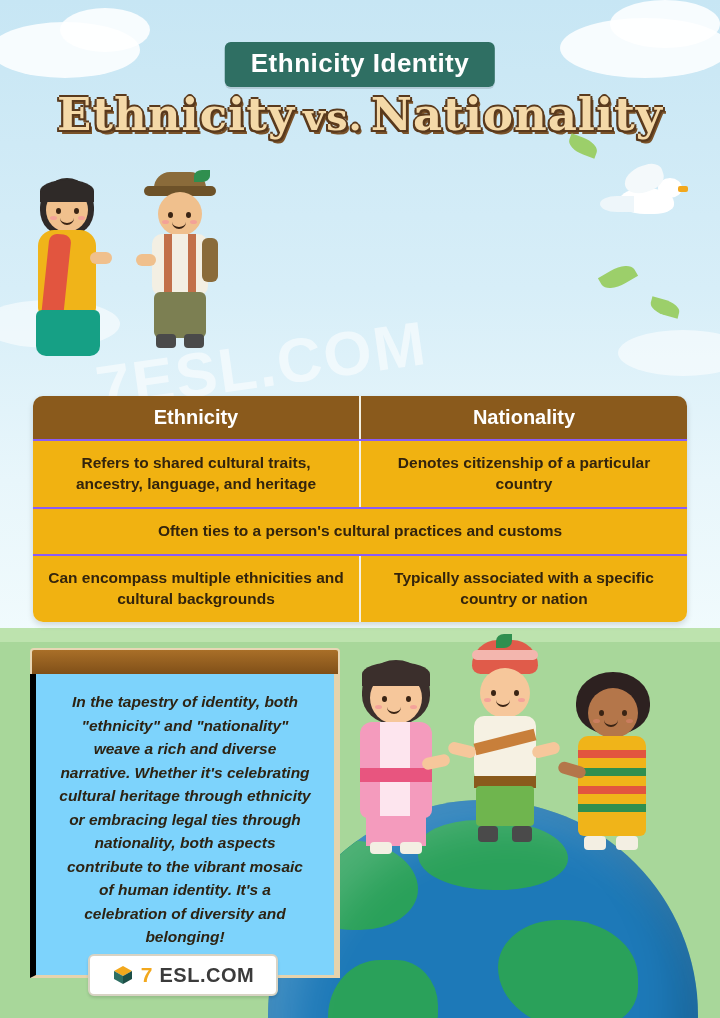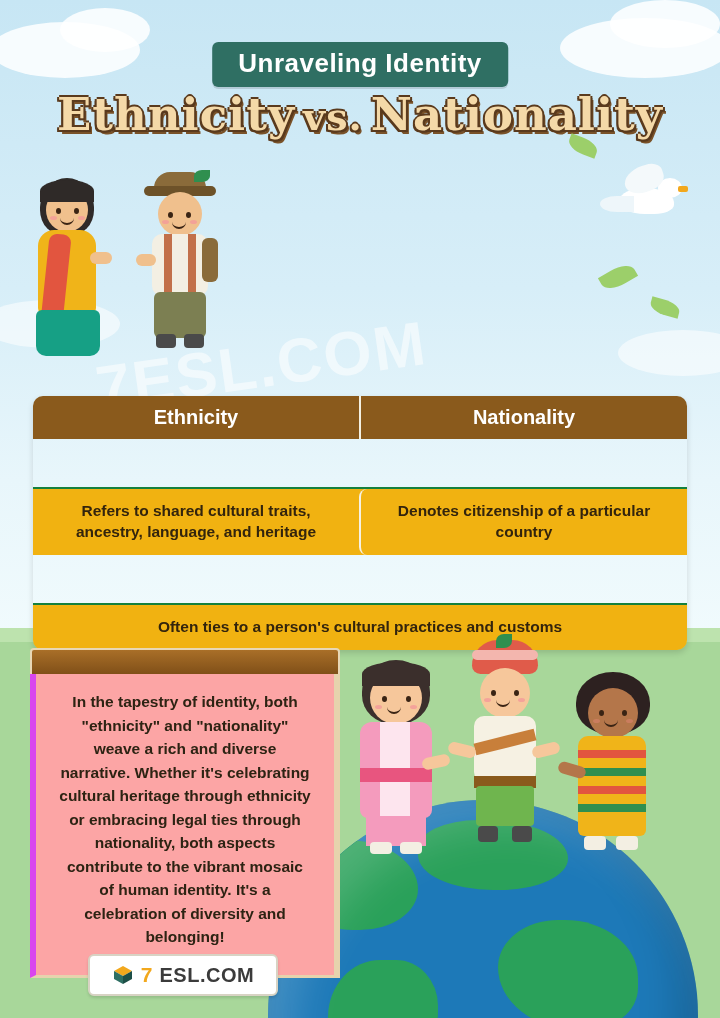--- a/index.html
+++ b/index.html
@@ -170,65 +170,64 @@
     font-weight: bold;
     text-align: center;
     padding: 10px 6px;
   }
   .table-head .cell + .cell {
     border-left: 2px solid #f3f0e2;
   }
   .table-row {
     display: flex;
     background: #f1b211;
-    border-top: 2px solid #15803d;
-    margin-top: 48px;
+    border-top: 2px solid #8b5cf6;
   }
   .table-row .cell {
     flex: 1;
     color: #33240d;
     font-size: 15.5px;
     font-weight: bold;
     line-height: 1.35;
     text-align: center;
     padding: 12px 14px;
     box-sizing: border-box;
   }
   .table-row .cell + .cell {
     border-left: 2px solid #f5f1e4;
-    border-radius: 8px;
   }
 
   
   .scroll {
     position: absolute;
     left: 30px;
     top: 648px;
     width: 310px;
   }
   .scroll-bar {
     height: 30px;
     background: linear-gradient(#a96f28, #7d4d17);
     border-radius: 4px;
     border: 2px solid #e8d7b5;
     box-sizing: border-box;
   }
   .scroll-body {
     margin-top: -4px;
-    background: #fca5a5;
-    border-left: 6px solid #d946ef;
+    background: #7dd3fc;
+    border-left: 6px solid #000000;
     border-right: 6px solid #e6d3ad;
     border-bottom: 3px solid #e6d3ad;
     padding: 16px 22px 26px;
     box-sizing: border-box;
     color: #2d2313;
     font-size: 15.5px;
     font-weight: bold;
     line-height: 1.52;
     text-align: center;
+    font-style: italic;
   }
 
   
   .figure { position: absolute; }
 
   
   .girl-left { left: 30px; top: 178px; width: 80px; height: 182px; }
   .boy-left  { left: 138px; top: 168px; width: 82px; height: 192px; }
 
   .head { position: absolute; border-radius: 50%; }
@@ -312,21 +311,21 @@
   <div class="cloud" style="left:-10px; top:22px; width:150px; height:56px;"></div>
   <div class="cloud" style="left:60px; top:8px; width:90px; height:44px;"></div>
   <div class="cloud" style="left:560px; top:18px; width:170px; height:60px;"></div>
   <div class="cloud" style="left:610px; top:0px; width:110px; height:48px;"></div>
   <div class="cloud" style="left:-20px; top:300px; width:140px; height:48px; opacity:.55;"></div>
   <div class="cloud" style="left:618px; top:330px; width:130px; height:46px; opacity:.55;"></div>
   <div class="green-band"></div>
 
   <div class="watermark">7ESL.COM</div>
 
-  <div class="subtitle-plate">Unraveling Identity</div>
+  <div class="subtitle-plate">Ethnicity Identity</div>
   <div class="main-title">
     <span class="word-eth">Ethnicity</span><span class="word-vs">vs.</span><span class="word-nat">Nationality</span>
   </div>
 
   <div class="dove">
     <div style="position:absolute; left:20px; top:28px; width:54px; height:26px; background:#ffffff; border-radius:50% 60% 40% 50%;"></div>
     <div style="position:absolute; left:58px; top:18px; width:24px; height:20px; background:#ffffff; border-radius:50%;"></div>
     <div style="position:absolute; left:78px; top:26px; width:10px; height:6px; background:#f2a81d; border-radius:2px;"></div>
     <div style="position:absolute; left:24px; top:6px; width:40px; height:26px; background:#f4f9fb; border-radius:60% 40% 50% 50%; transform:rotate(-18deg);"></div>
     <div style="position:absolute; left:0px; top:36px; width:34px; height:16px; background:#eef6fa; border-radius:50% 0 0 50%;"></div>
@@ -377,20 +376,24 @@
       <div class="cell">Nationality</div>
     </div>
 
     <div class="table-row">
       <div class="cell">Refers to shared cultural traits, ancestry, language, and heritage</div>
       <div class="cell">Denotes citizenship of a particular country</div>
     </div>
     <div class="table-row">
       <div class="cell">Often ties to a person's cultural practices and customs</div>
     </div>
+    <div class="table-row">
+      <div class="cell">Can encompass multiple ethnicities and cultural backgrounds</div>
+      <div class="cell">Typically associated with a specific country or nation</div>
+    </div>
   </div>
 
   <div class="globe">
     <div class="land" style="left:20px; top:40px; width:130px; height:90px;"></div>
     <div class="land" style="left:150px; top:20px; width:150px; height:70px;"></div>
     <div class="land" style="left:60px; top:160px; width:110px; height:120px; border-radius:50% 40% 60% 45%;"></div>
     <div class="land" style="left:230px; top:120px; width:140px; height:110px; border-radius:45% 55% 40% 60%;"></div>
 
     <div style="position:absolute; left:0; top:0; width:100%; height:100%; border-radius:50%; box-shadow: inset 24px 24px 46px rgba(255,255,255,.18);"></div>
   </div>

